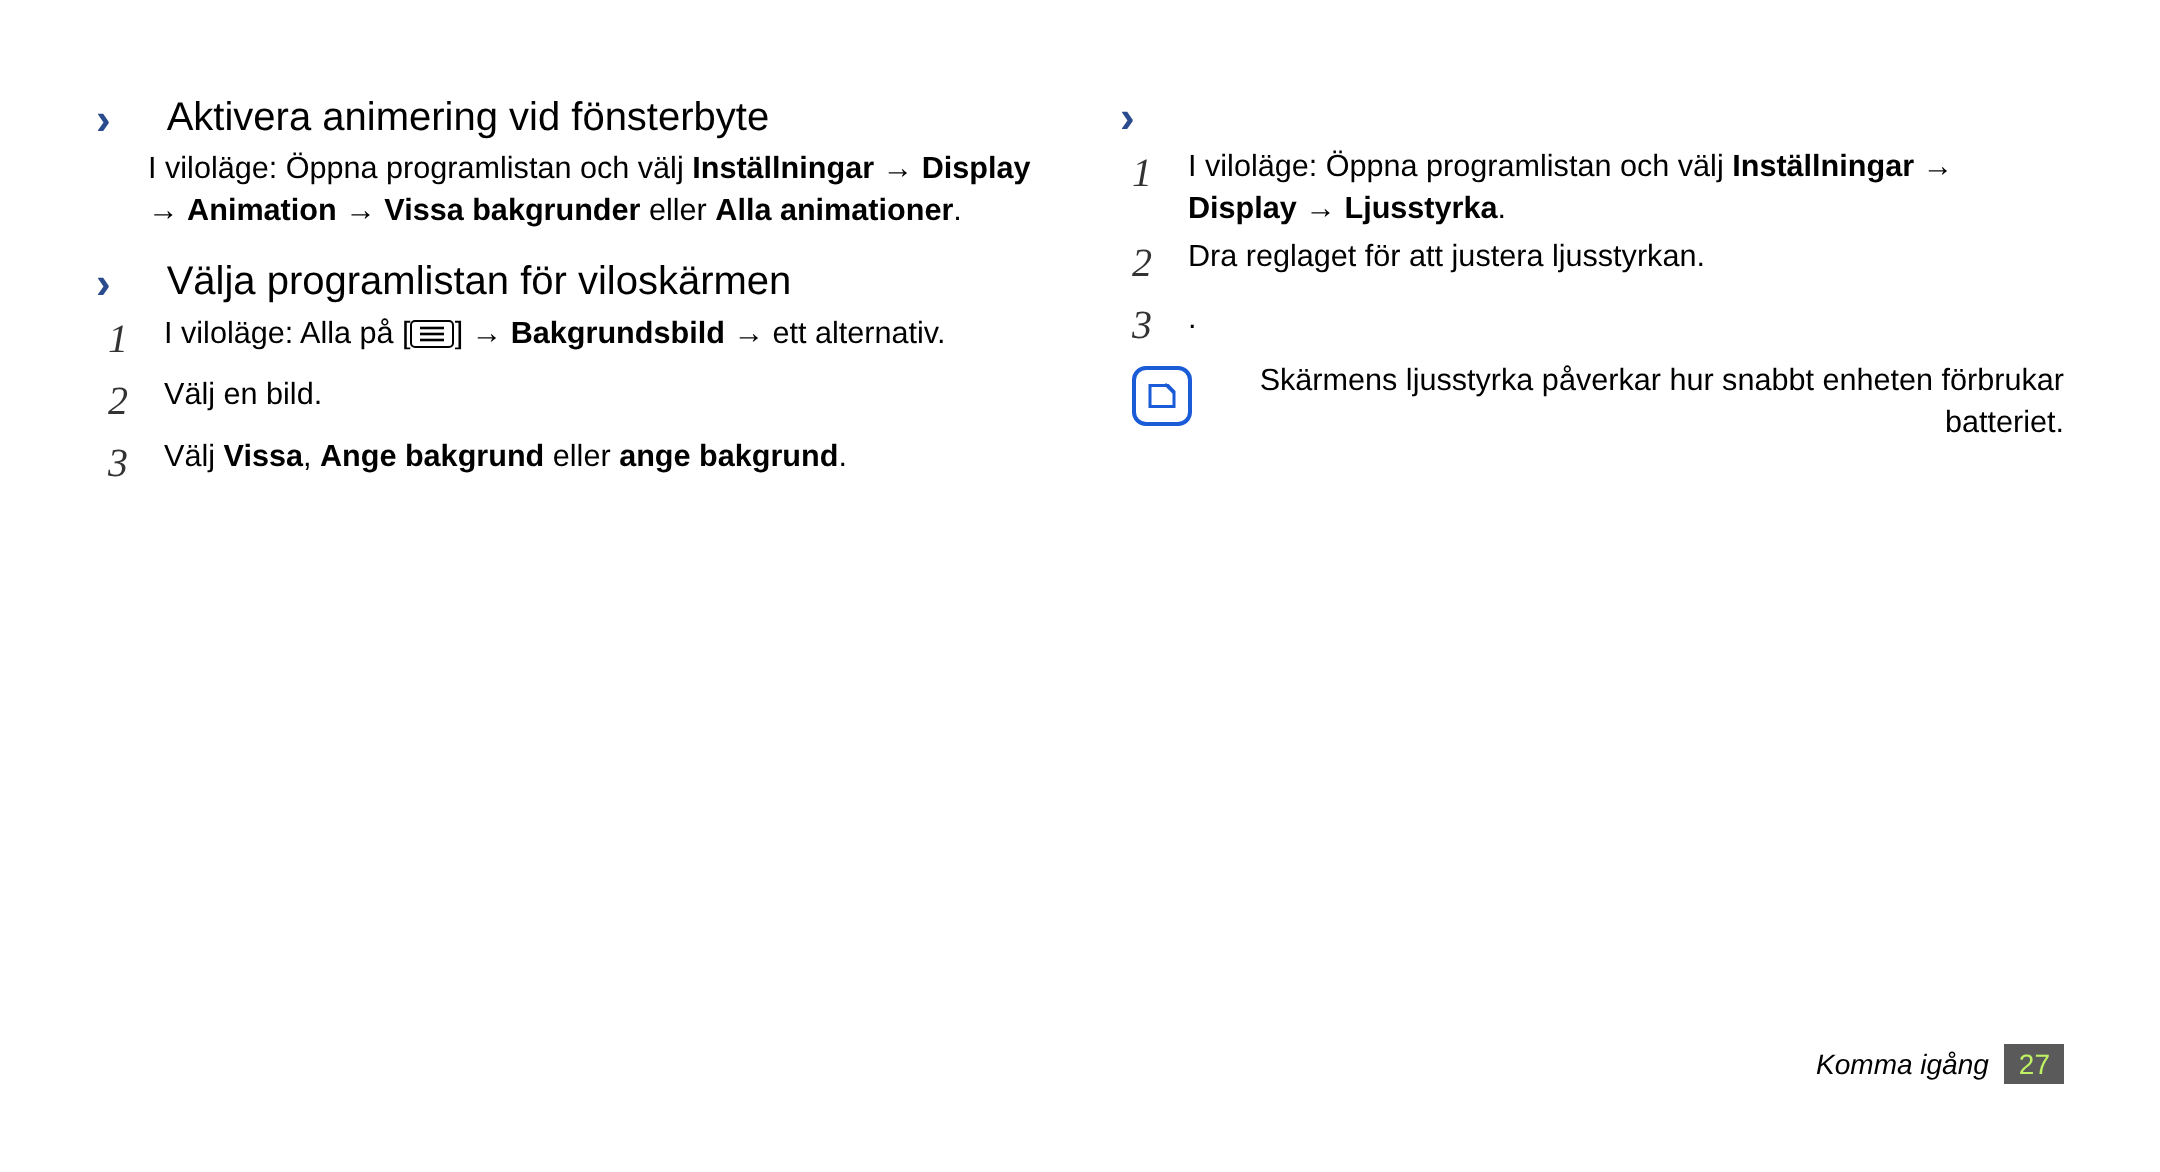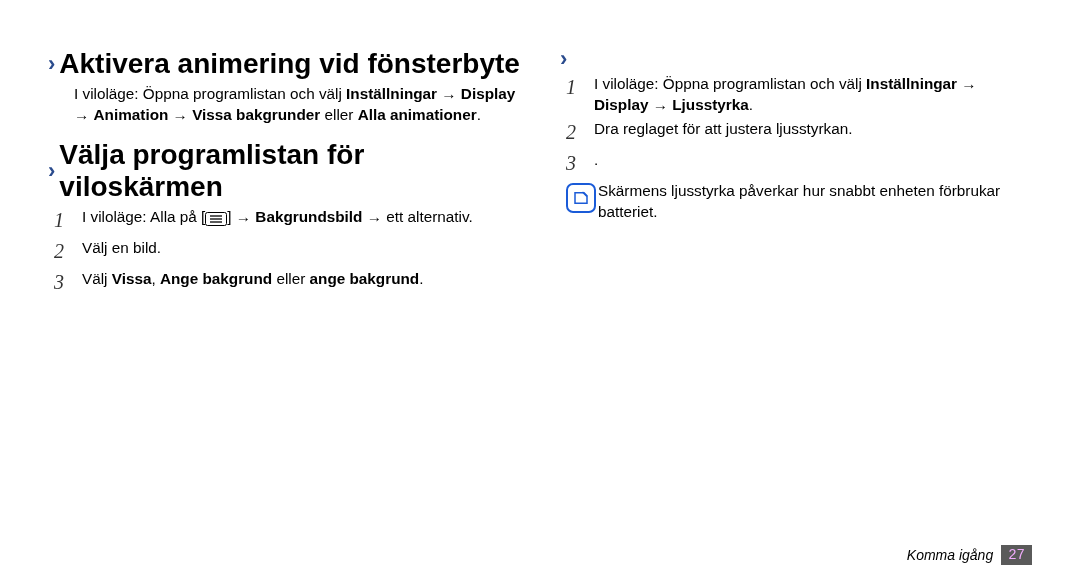--- a/index.html
+++ b/index.html
@@ -3,34 +3,34 @@
 <meta charset="utf-8">
 <style>
   * { box-sizing: border-box; margin: 0; padding: 0; }
   html, body { width: 1080px; height: 586px; background: #fff; font-family: "Segoe UI", Arial, sans-serif; color: #000; }
   .page { width: 1080px; height: 586px; padding: 48px 48px 0 48px; position: relative; }
   .cols { display: flex; gap: 40px; }
   .col { flex: 1; }
   .sect { margin-bottom: 14px; }
   .sect-h { display: flex; align-items: center; gap: 4px; margin-bottom: 4px; }
   .chev { display: inline-block; font-size: 22px; color: #2a4b8d; font-weight: bold; line-height: 1; }
-  .sect-title { font-size: 28px; font-weight: 700; }
+  .sect-title { font-size: 20px; font-weight: 400; margin-left: 24px; }
   .body { font-size: 15.3px; line-height: 1.35; padding-left: 26px; }
   .step { display: flex; gap: 10px; font-size: 15.3px; line-height: 1.35; padding-left: 6px; margin-bottom: 4px; }
   .step-num { font-family: Georgia, "Times New Roman", serif; font-style: italic; font-size: 20px; width: 18px; color: #333; }
   .step-text { flex: 1; }
-  .note { display: flex; gap: 2px; padding-left: 6px; margin-top: 4px; }
+  .note { display: flex; gap: 27px; padding-left: 6px; margin-top: 4px; text-align: right; }
   .note-icon { width: 30px; height: 30px; border: 2.5px solid #1a5bd8; border-radius: 7px; display: flex; align-items: center; justify-content: center; flex-shrink: 0; margin-top: 2px; }
   .note-icon svg { width: 18px; height: 18px; }
   .note-text { font-size: 15.3px; line-height: 1.35; flex: 1; }
   .menu-icon { display:inline-block; vertical-align: middle; }
   .menu-icon svg { vertical-align: middle; }
-  .footer { position: absolute; right: 48px; bottom: 21px; display: flex; align-items: center; gap: 8px; font-size: 14px; }
+  .footer { position: absolute; right: 48px; bottom: 44px; display: flex; align-items: center; gap: 8px; font-size: 14px; }
   .footer-label { font-style: italic; }
-  .footer-page { background: #5a5a5a; color: #f0abfc; padding: 2px 7px; font-size: 14px; font-family: Liberation Mono, monospace; }
+  .footer-page { background: #5a5a5a; color: #bef264; padding: 2px 7px; font-size: 14px; }
 </style>
 </head>
 <body>
 
 <div class="page">
   <div class="cols">
 
     <div class="col">
 
       <div class="sect">

